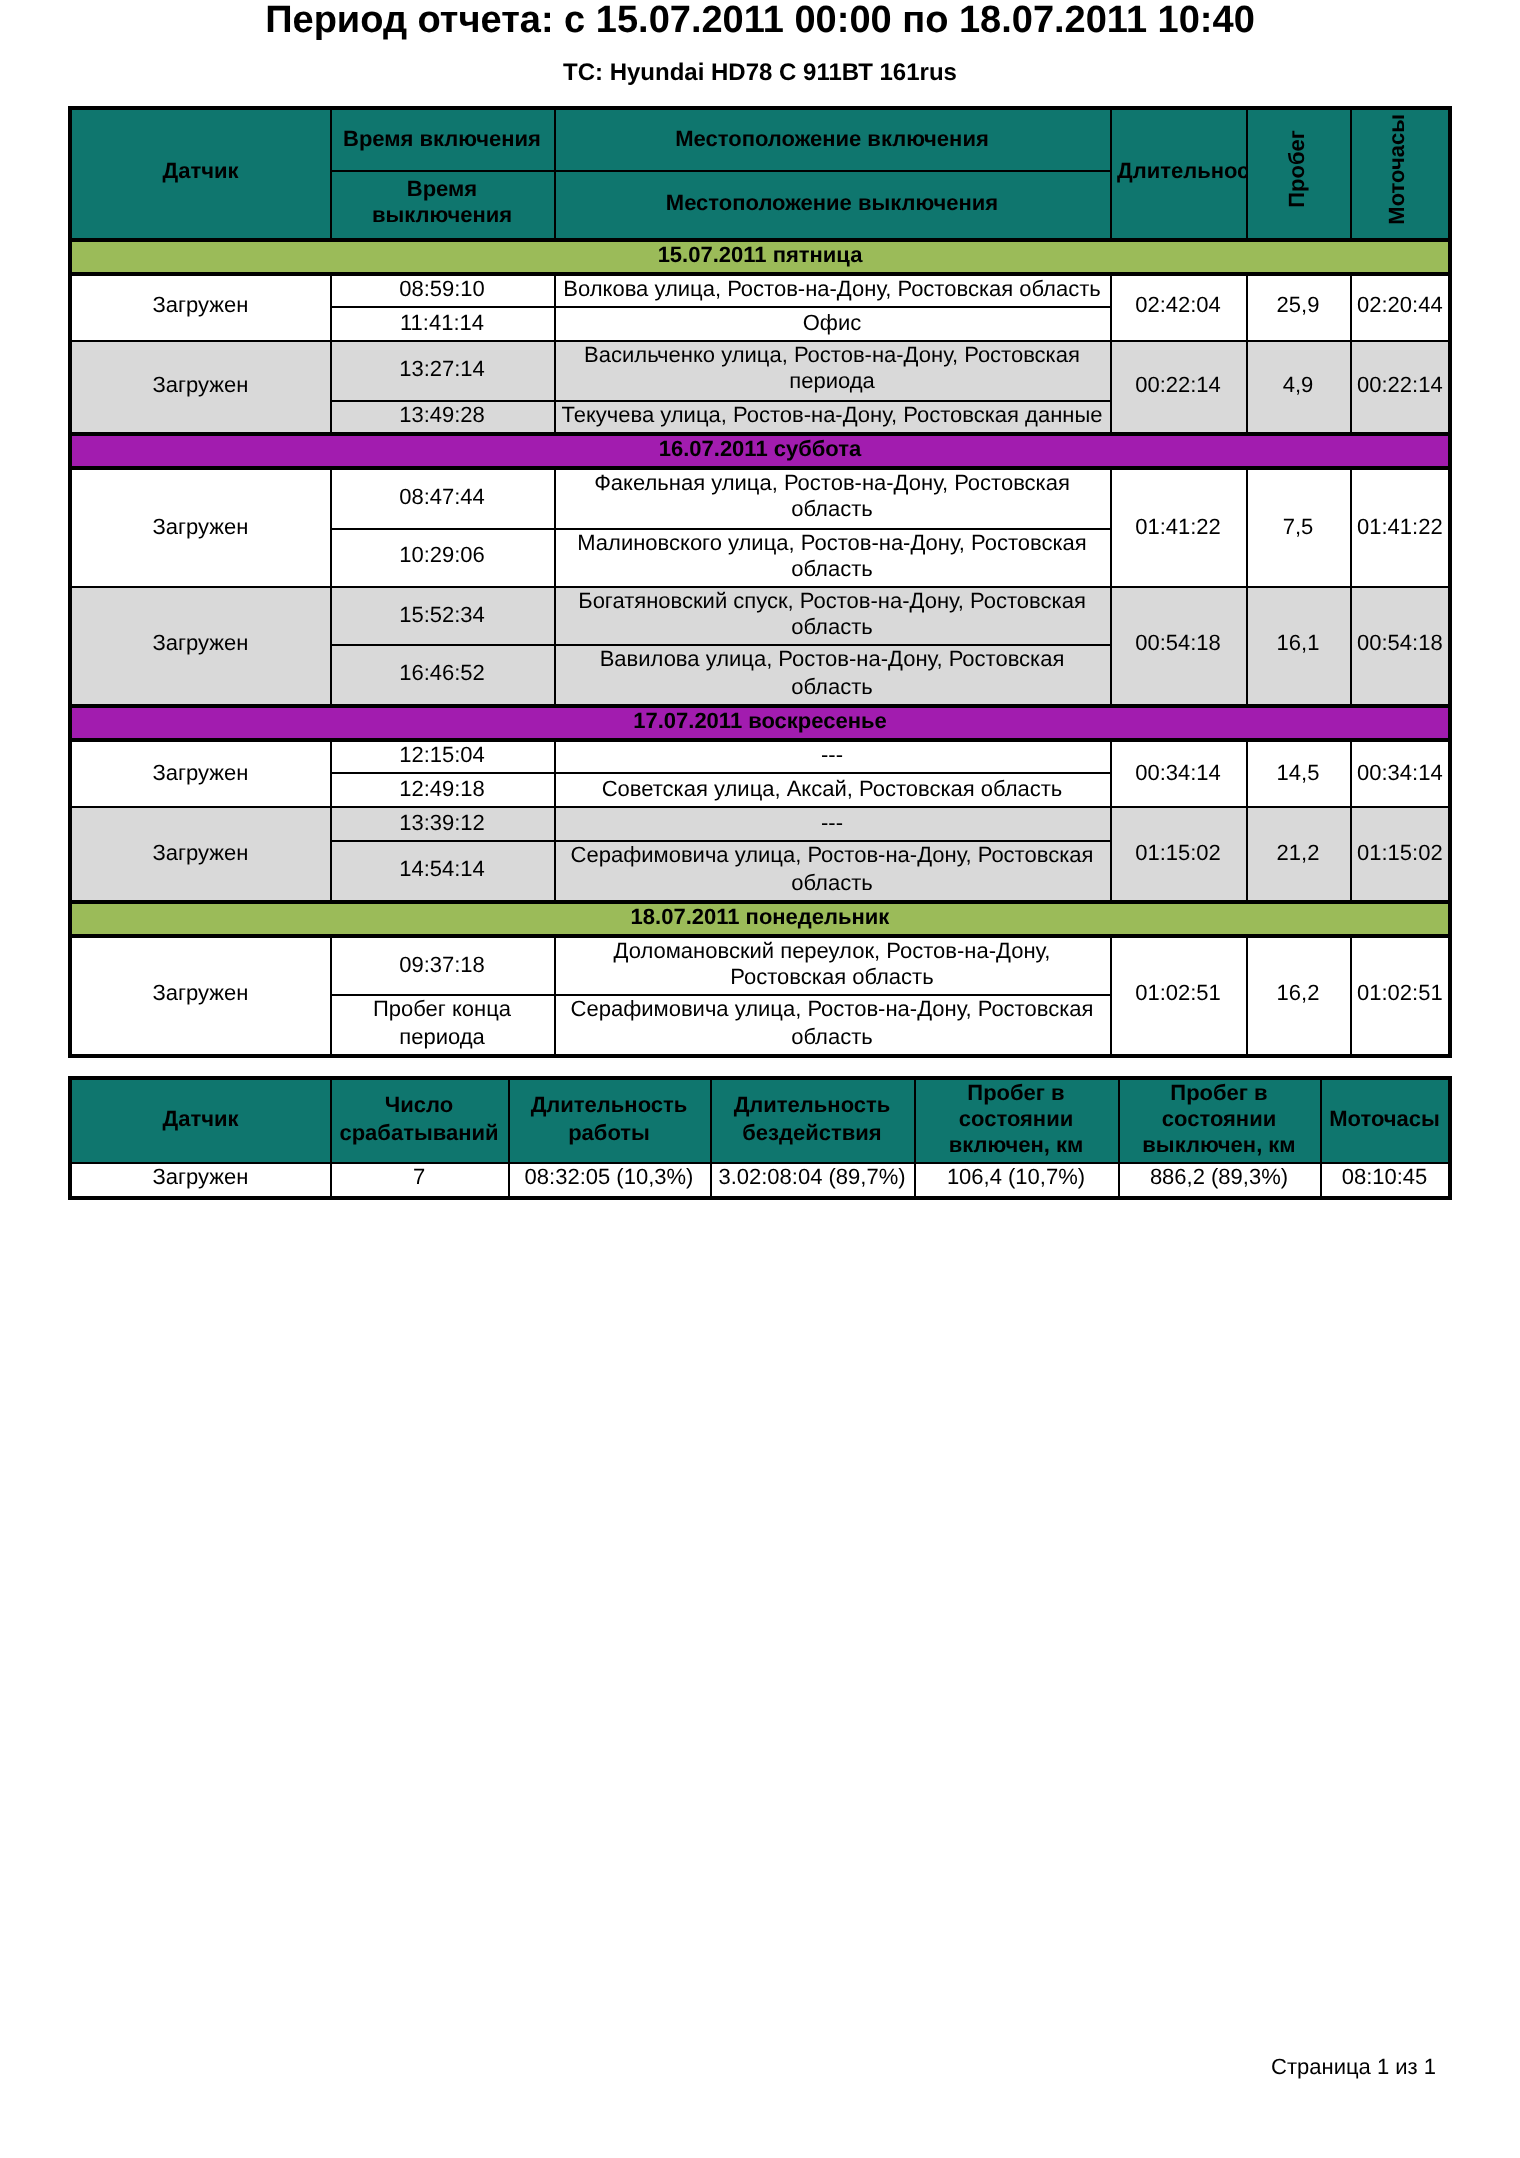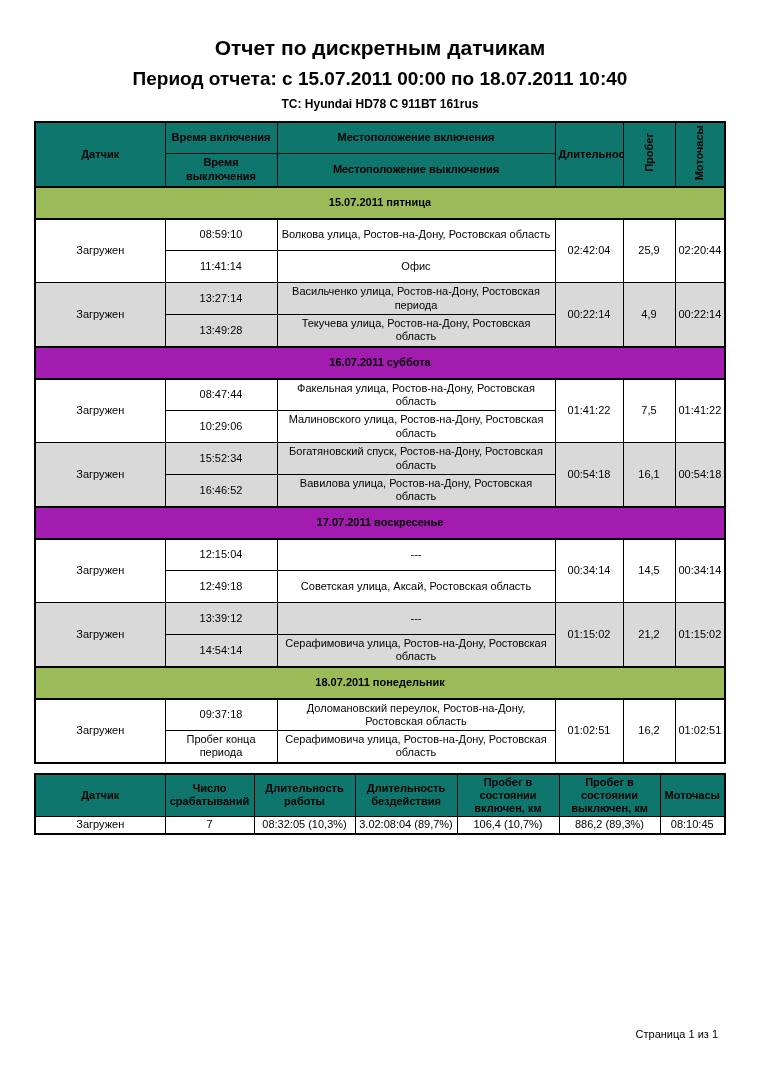--- a/index.html
+++ b/index.html
@@ -41,21 +41,21 @@
   .day-band td {
     font-weight: bold;
     height: 20px;
     border-top: 2px solid #000;
     border-bottom: 2px solid #000;
   }
   .band-green td { background: #9bbb59; }
   .band-orange td { background: #a21caf; }
   .row-white td { background: #ffffff; }
   .row-gray td { background: #d9d9d9; }
-  .main tbody td { height: 32px; }
+  .main tbody td { height: 17px; }
 
   .summary-block { margin-top: 9px; }
   .summary .sum-title {
     font-size: 15px; font-weight: bold;
     height: 23px;
     border-bottom: 2px solid #000;
   }
   .summary thead th.colhead { height: 34px; }
   .summary tbody td { height: 17px; background: #fff; }
 
@@ -63,21 +63,20 @@
     position: absolute;
     top: 1028px;
     right: 42px;
     font-size: 11px;
   }
 </style>
 </head>
 <body>
 
 <div class="titles">
-  <div class="report-title">Отчет по дискретным датчикам</div>
   <div class="report-period">Период отчета: с 15.07.2011 00:00 по 18.07.2011 10:40</div>
   <div class="report-vehicle">ТС: Hyundai HD78  С 911ВТ 161rus</div>
 </div>
 
 <table class="main bordered">
   <colgroup>
     <col style="width:130px">
       <col style="width:112px">
       <col style="width:278px">
     <col style="width:68px">
@@ -117,21 +116,21 @@
       <tr class="row-gray">
         <td rowspan="2">Загружен</td>
         <td>13:27:14</td>
         <td>Васильченко улица, Ростов-на-Дону, Ростовская периода</td>
         <td rowspan="2">00:22:14</td>
         <td rowspan="2">4,9</td>
         <td rowspan="2">00:22:14</td>
       </tr>
       <tr class="row-gray">
         <td>13:49:28</td>
-        <td>Текучева улица, Ростов-на-Дону, Ростовская область</td>
+        <td>Текучева улица, Ростов-на-Дону, Ростовская данные</td>
       </tr>
       <tr class="day-band band-orange">
         <td colspan="6">16.07.2011 суббота</td>
       </tr>
       <tr class="row-white">
         <td rowspan="2">Загружен</td>
         <td>08:47:44</td>
         <td>Факельная улица, Ростов-на-Дону, Ростовская область</td>
         <td rowspan="2">01:41:22</td>
         <td rowspan="2">7,5</td>

